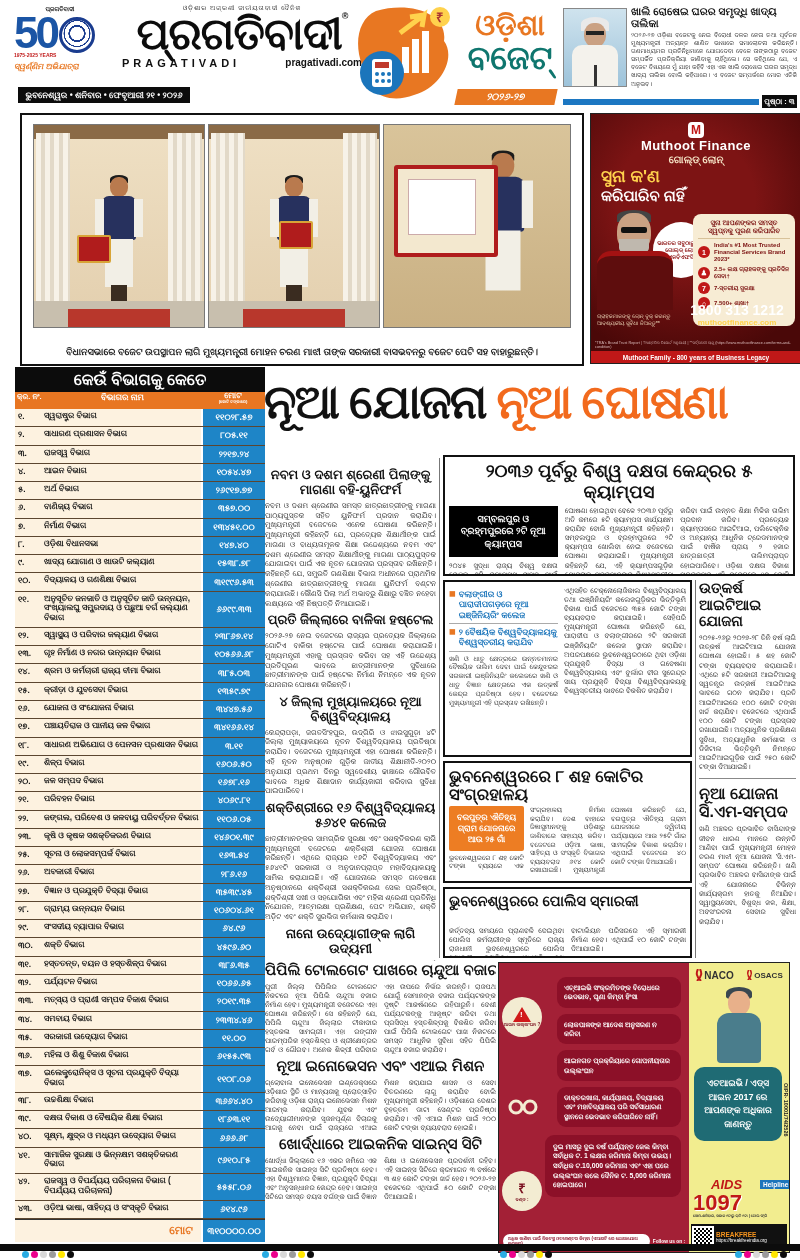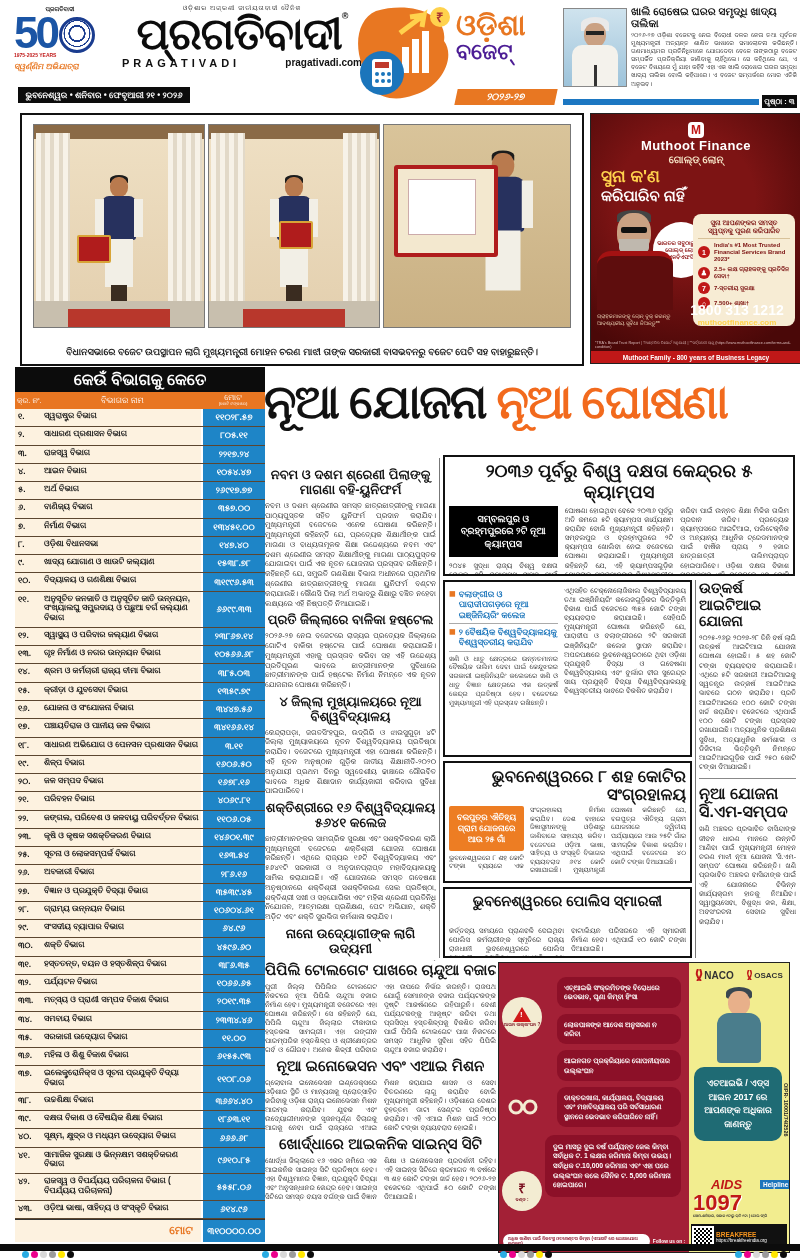--- a/index.html
+++ b/index.html
@@ -18,23 +18,23 @@
   .masthead{left:108px;top:4px;width:268px;text-align:center}
   .tagline{font-size:6.5px;color:#222;letter-spacing:1px}
   .mast-title{font-size:44px;font-weight:800;line-height:1.02;color:#0c0c0c;letter-spacing:-1px;white-space:nowrap}
   .reg{font-size:9px;vertical-align:top}
   .mast-sub{display:flex;justify-content:space-between;padding:0 14px}
   .mast-en{font-size:11px;font-weight:bold;letter-spacing:4px}
   .mast-web{font-size:10px;font-weight:bold}
   .datebar{left:18px;top:87px;width:172px;height:16px;background:#0c0c0c;color:#fff;
            font-size:8.5px;font-weight:bold;display:flex;align-items:center;justify-content:center}
   .budgetlogo{left:352px;top:3px;width:212px;height:104px}
-  .blg-txt{position:absolute;left:104px;top:8px;width:108px;text-align:left}
+  .blg-txt{position:absolute;left:104px;top:8px;width:108px;text-align:center}
   .blg-odisha{font-size:29px;font-weight:800;color:#e87722;line-height:1}
-  .blg-bajet{font-size:22px;font-weight:800;color:#4c1d95;line-height:1.1}
+  .blg-bajet{font-size:33px;font-weight:800;color:#0f766e;line-height:1.1}
   .blg-ribbon{position:absolute;left:104px;top:86px;width:100px;height:16px;background:#e87722;
               transform:skewX(-12deg);color:#fff;font-size:10px;font-weight:bold;display:flex;
               align-items:center;justify-content:center}
   .oppbox{left:563px;top:5px;width:234px;height:88px}
   .oppphoto{position:absolute;left:0;top:3px;width:62px;height:77px;border:1px solid #888;
             background:linear-gradient(#cfe3ee,#9dc3da);overflow:hidden}
   .opp-hair{position:absolute;left:17px;top:8px;width:28px;height:14px;border-radius:50% 50% 0 0;background:#e9e9e9}
   .opp-face{position:absolute;left:20px;top:14px;width:22px;height:24px;border-radius:45%;background:#caa183}
   .opp-glass{position:absolute;left:22px;top:22px;width:18px;height:4px;background:#222}
   .opp-body{position:absolute;left:8px;top:36px;width:46px;height:44px;border-radius:10px 10px 0 0;background:#f4f2ec}
@@ -96,21 +96,21 @@
   .mu-phone{position:absolute;right:8px;bottom:36px;width:112px;text-align:center}
   .mu-tel{font-size:14px;font-weight:800;color:#fff}
   .mu-web{font-size:8px;font-weight:bold;color:#ffd24d}
   .mu-legal{position:absolute;left:4px;bottom:14px;width:202px;font-size:3.8px;color:#d8b9b9}
   .mu-footer{position:absolute;left:0;bottom:0;width:100%;height:12px;background:#c01818;color:#fff;
              font-size:6.5px;font-weight:bold;display:flex;align-items:center;justify-content:center}
   
   .alloc{left:15px;top:367px;width:250px;height:875px;display:flex;flex-direction:column}
   .al-title{height:25px;background:#0c0c0c;color:#fff;font-size:16px;font-weight:800;
             display:flex;align-items:center;justify-content:center;flex:0 0 auto}
-  .al-colhead{height:17px;background:#e87622;color:#fff;display:flex;align-items:center;flex:0 0 auto;font-weight:normal}
+  .al-colhead{height:17px;background:#e87622;color:#fff;display:flex;align-items:flex-start;flex:0 0 auto;font-weight:bold}
   .al-colhead .c1{width:27px;font-size:7.5px;padding-left:2px}
   .al-colhead .c2{flex:1;font-size:8.5px;text-align:center}
   .al-colhead .c3{width:64px;font-size:8px;text-align:center;line-height:1}
   .al-colhead .c3 small{font-size:4.2px;display:block}
   .al-rows{flex:1 1 auto;display:flex;flex-direction:column;overflow:hidden;border-bottom:1px solid #333}
   .trow{display:flex;flex:1 1 auto;background:#fdf2e0;border-bottom:1px solid #5c4630;min-height:0}
   .tsl{width:27px;font-size:8.3px;font-weight:bold;padding:2px 0 0 3px;box-sizing:border-box}
   .tname{flex:1;font-size:8.2px;font-weight:600;line-height:1.18;padding:2px 2px 0 2px;color:#161616}
   .tval{width:64px;background:#1e85c7;color:#fff;font-size:8.6px;font-weight:bold;display:flex;
         align-items:center;justify-content:center;border-left:2px solid #fff;box-sizing:border-box}
@@ -139,26 +139,26 @@
   .bk-right{flex:1;font-size:7px;line-height:1.3;text-align:justify;color:#222}
   .bullet{display:flex;gap:3px;font-size:8.6px;font-weight:800;color:#1b75bb;line-height:1.2;
           border-bottom:1px solid #aaa;padding:3px 0}
   .bullet .bdot{color:#e87722;font-size:8px}
   .bk-extra{font-size:6.8px;line-height:1.3;text-align:justify;color:#222;padding-top:3px}
   .sidebar{left:699px;top:580px;width:97px;height:378px;overflow:hidden}
   .sb-head{font-size:14.5px;font-weight:800;line-height:1.15;margin-bottom:3px}
   .sb-body{font-size:7px;line-height:1.32;text-align:justify;color:#222}
   .sb-div{height:1px;background:#888;margin:6px 0}
   .boxmuseum{left:443px;top:761px;width:249px;height:122px;border:2px solid #111;padding:4px;box-sizing:border-box;overflow:hidden}
-  .bm-head{font-size:16.5px;font-weight:800;text-align:right;margin-bottom:3px;line-height:1.1}
+  .bm-head{font-size:16.5px;font-weight:800;text-align:left;margin-bottom:3px;line-height:1.1}
   .bm-body{column-count:3;column-gap:6px;font-size:6.7px;line-height:1.28;text-align:justify;color:#222}
   .orangebox{background:#ed7d23;color:#fff;font-size:8.4px;font-weight:800;text-align:center;
              padding:6px 3px;margin-bottom:3px;border-radius:2px}
   .boxpolice{left:443px;top:887px;width:249px;height:71px;border:2px solid #111;padding:4px;box-sizing:border-box;overflow:hidden}
-  .bp-head{font-size:14.5px;font-weight:800;text-align:center;margin-bottom:16px}
+  .bp-head{font-size:14.5px;font-weight:800;margin-bottom:16px}
   .bp-body{column-count:2;column-gap:7px;font-size:7px;line-height:1.3;text-align:justify;color:#222}
   .bottomarts{left:265px;top:962px;width:231px;height:290px;overflow:hidden}
   .ba-head{font-size:15px;font-weight:800;text-align:center;line-height:1.1;margin:4px 0 3px;white-space:nowrap}
   .ba-body{column-count:2;column-gap:7px;font-size:7px;line-height:1.3;text-align:justify;color:#222}
   
   .naco{left:498px;top:962px;width:290px;height:289px;border:1px solid #222;display:flex;overflow:hidden}
   .naco-red{width:190px;background:#a32036;position:relative}
   .rail{position:absolute;left:3px;top:0;width:52px;height:100%}
   .circ{width:40px;height:40px;border-radius:50%;background:#f3ecd2;display:flex;flex-direction:column;
         align-items:center;justify-content:center;text-align:center}

